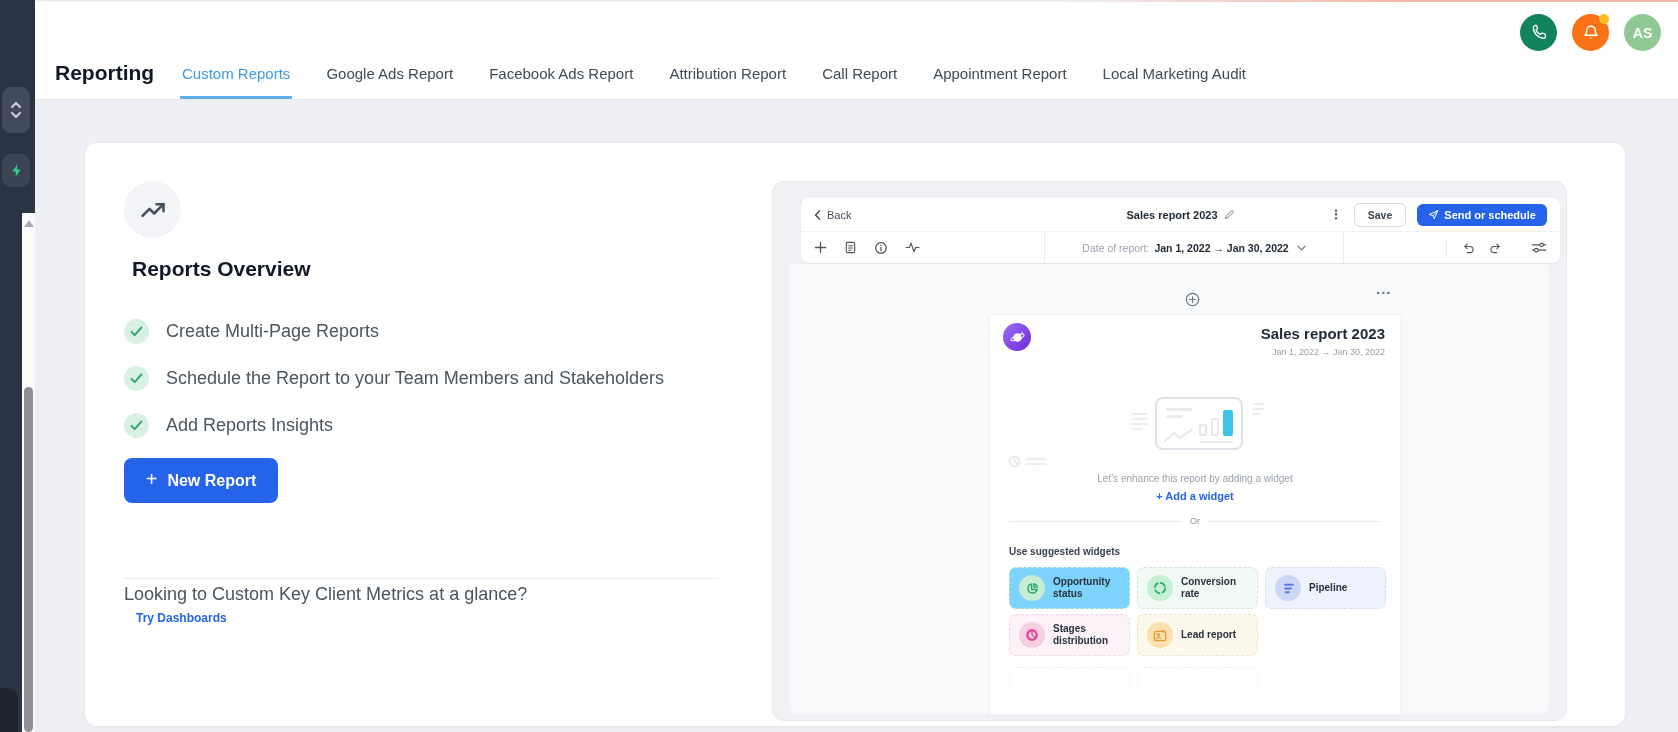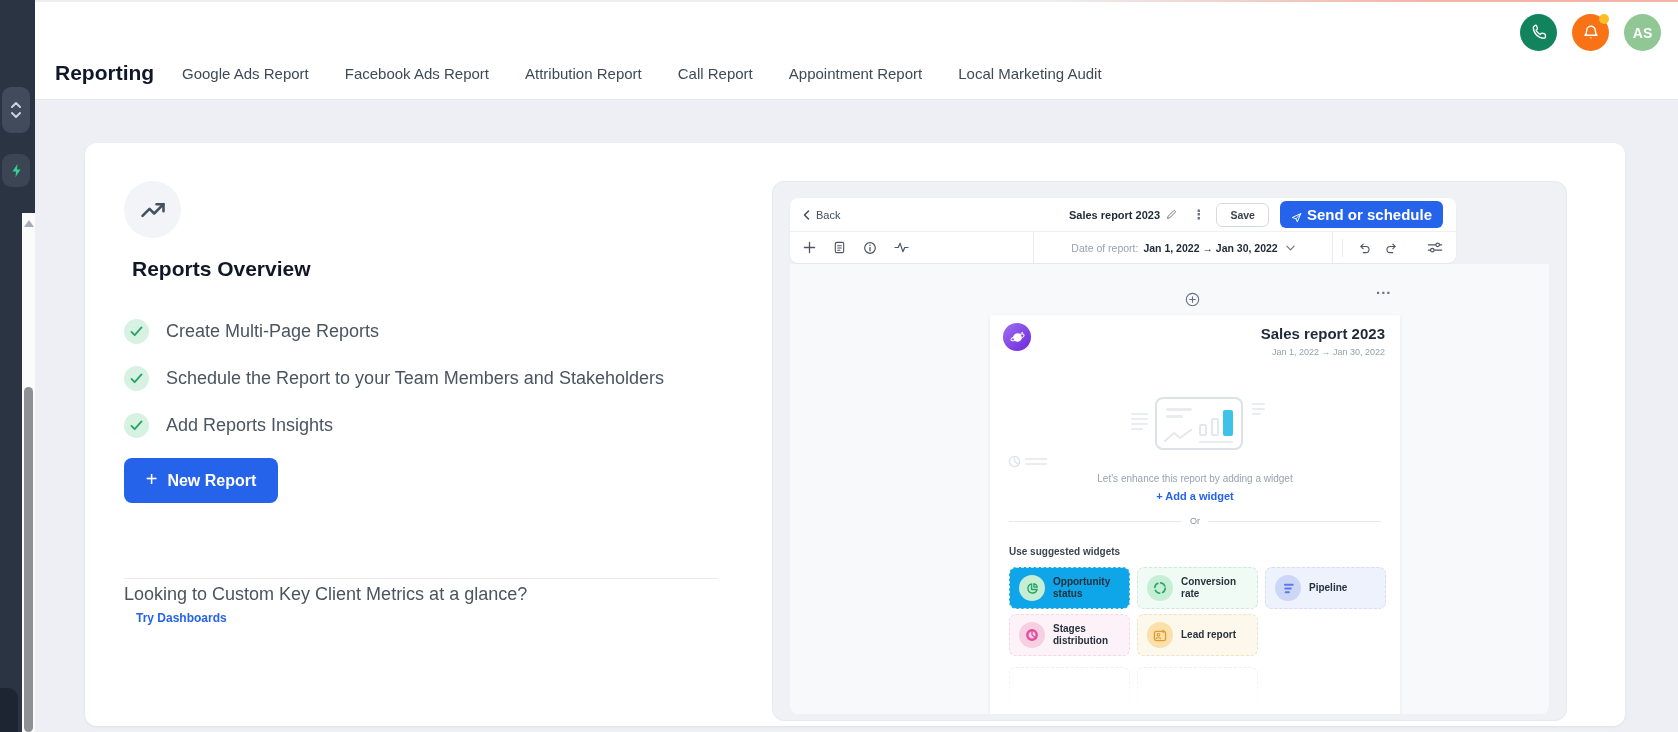--- a/index.html
+++ b/index.html
@@ -41,29 +41,29 @@
   .checklist li{display:flex;align-items:center;gap:17px;height:47px}
   .check-circle{width:25px;height:25px;border-radius:50%;background:#d7f2e2;display:flex;align-items:center;justify-content:center;flex:none}
   .check-label{font-size:18px;color:#4a5560}
   .new-report{position:absolute;left:39px;top:315px;width:154px;height:45px;background:var(--accent);border:none;border-radius:8px;color:#fff;font-size:16px;font-weight:600;display:flex;align-items:center;justify-content:center;gap:10px;cursor:pointer;font-family:inherit}
   .new-report .plus{font-size:20px;font-weight:400;margin-top:-2px}
   .ov-divider{position:absolute;left:39px;top:435px;width:594px;height:1px;background:#e8eaee}
   .ov-question{position:absolute;left:39px;top:441px;font-size:18px;color:#4a5560}
   .ov-link{position:absolute;left:51px;top:468px;font-size:12px;font-weight:700;color:var(--accent);cursor:pointer;text-decoration:none}
   
   .preview{position:absolute;left:687px;top:38px;width:795px;height:540px;background:#eff1f5;border:1px solid #e7e9ee;border-radius:12px}
-  .toolbar{position:absolute;left:17px;top:16px;width:666px;background:#fff;border-radius:8px;box-shadow:0 1px 2px rgba(16,24,40,.05)}
+  .toolbar{position:absolute;left:28px;top:16px;width:759px;background:#fff;border-radius:8px;box-shadow:0 1px 2px rgba(16,24,40,.05)}
   .tb-row1{height:33px;display:flex;align-items:center;padding:0 13px;position:relative}
   .tb-row2{height:32px;border-top:1px solid #eef0f3;display:flex;align-items:center;padding:0 13px;position:relative}
   .tb-back{display:flex;align-items:center;gap:6px;font-size:11px;color:#424d59;cursor:pointer}
   .tb-title{position:absolute;left:50%;transform:translateX(-50%);display:flex;align-items:center;gap:6px;font-size:11px;font-weight:700;color:#1f2937;white-space:nowrap}
   .tb-right{margin-left:auto;display:flex;align-items:center;gap:11px}
   .kebab{color:#667085;font-size:13px;font-weight:700;cursor:pointer;line-height:1}
   .save-btn{background:#fff;border:1px solid #d7dbe1;border-radius:6px;padding:5px 13px;font-size:10.5px;font-weight:600;color:#3a4450;cursor:pointer;font-family:inherit}
-  .send-btn{background:var(--accent);border:none;border-radius:6px;padding:5px 11px;font-size:15px;font-weight:600;color:#fff;display:flex;align-items:flex-end;gap:5px;cursor:pointer;font-family:inherit}
+  .send-btn{background:var(--accent);border:none;border-radius:6px;padding:5px 11px;font-size:11px;font-weight:600;color:#fff;display:flex;align-items:center;gap:5px;cursor:pointer;font-family:inherit}
   .tb-icons{display:flex;align-items:center;gap:17px;color:#4c5560}
   .tb-icons .ticon{display:flex;cursor:pointer}
   .date-group{position:absolute;left:243px;width:300px;top:0;bottom:0;border-left:1px solid #e8ebef;border-right:1px solid #e8ebef;display:flex;align-items:center;justify-content:center;gap:5px;cursor:pointer}
   .date-label{font-size:10.5px;color:#9aa2ae}
   .date-value{font-size:10.5px;font-weight:700;color:#1f2937}
   .tb-right2{margin-left:auto;display:flex;align-items:center}
   .vsep{width:1px;height:18px;background:#e8ebef;margin-right:14px}
   .hist-icon{display:flex;color:#4c5560;cursor:pointer;margin-right:14px}
   .sliders-icon{display:flex;color:#4c5560;cursor:pointer;margin-left:14px}
   .canvas{position:absolute;left:17px;top:82px;width:759px;bottom:6px;background:#f8f9fb;overflow:hidden;border-radius:0 0 8px 8px}
@@ -124,20 +124,21 @@
     <div class="sb-arrow"></div>
     <div class="sb-thumb"></div>
   </div>
   <div class="sb-corner"></div>
 </div>
 
 <div class="header">
   <div class="header-accent"></div>
   <div class="page-title">Reporting</div>
   <nav class="tabs" id="tabs">
+      <div class="tab active">Custom Reports</div>
       <div class="tab">Google Ads Report</div>
       <div class="tab">Facebook Ads Report</div>
       <div class="tab">Attribution Report</div>
       <div class="tab">Call Report</div>
       <div class="tab">Appointment Report</div>
       <div class="tab">Local Marketing Audit</div>
     </nav>
   <div class="header-actions">
     <div class="circle-btn" style="background:#11845e">
       <span style="display:flex">
@@ -358,21 +359,21 @@
         <div class="rp-addwidget">+  Add a widget</div>
 
         <div class="rp-or">
           <span class="line"></span>
           <span class="or-text">Or</span>
           <span class="line"></span>
         </div>
 
         <div class="rp-suglabel">Use suggested widgets</div>
         <div class="wgrid" id="widget-grid">
-            <div class="wcard" style="background: #0ea5e9; border-color: rgb(207, 231, 216);">
+            <div class="wcard" style="background: #7dd3fc; border-color: rgb(207, 231, 216);">
               <span class="wicon" style="background: rgb(197, 238, 212); color: rgb(39, 165, 103);">
                 <svg width="13" height="13" viewBox="0 0 14 14">
                   <path d="M6 2 A5 5 0 1 0 12 8 L6 8 Z" fill="none" stroke="currentColor" stroke-width="1.5" stroke-linejoin="round"></path>
                   <path d="M8.5 1.8 A5 5 0 0 1 12.2 5.5 L8.5 5.5 Z" fill="none" stroke="currentColor" stroke-width="1.5" stroke-linejoin="round"></path>
                 </svg>
               </span>
               <span class="wlabel">Opportunity status</span>
             </div>
             <div class="wcard" style="background: rgb(241, 251, 245); border-color: rgb(207, 231, 216);">
               <span class="wicon" style="background: rgb(197, 238, 212); color: rgb(39, 165, 103);">

